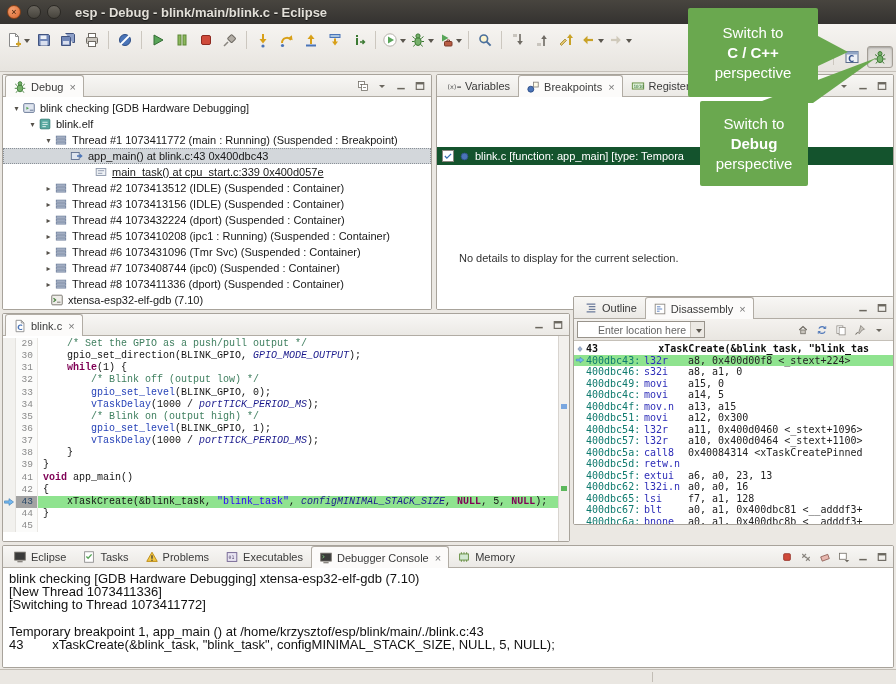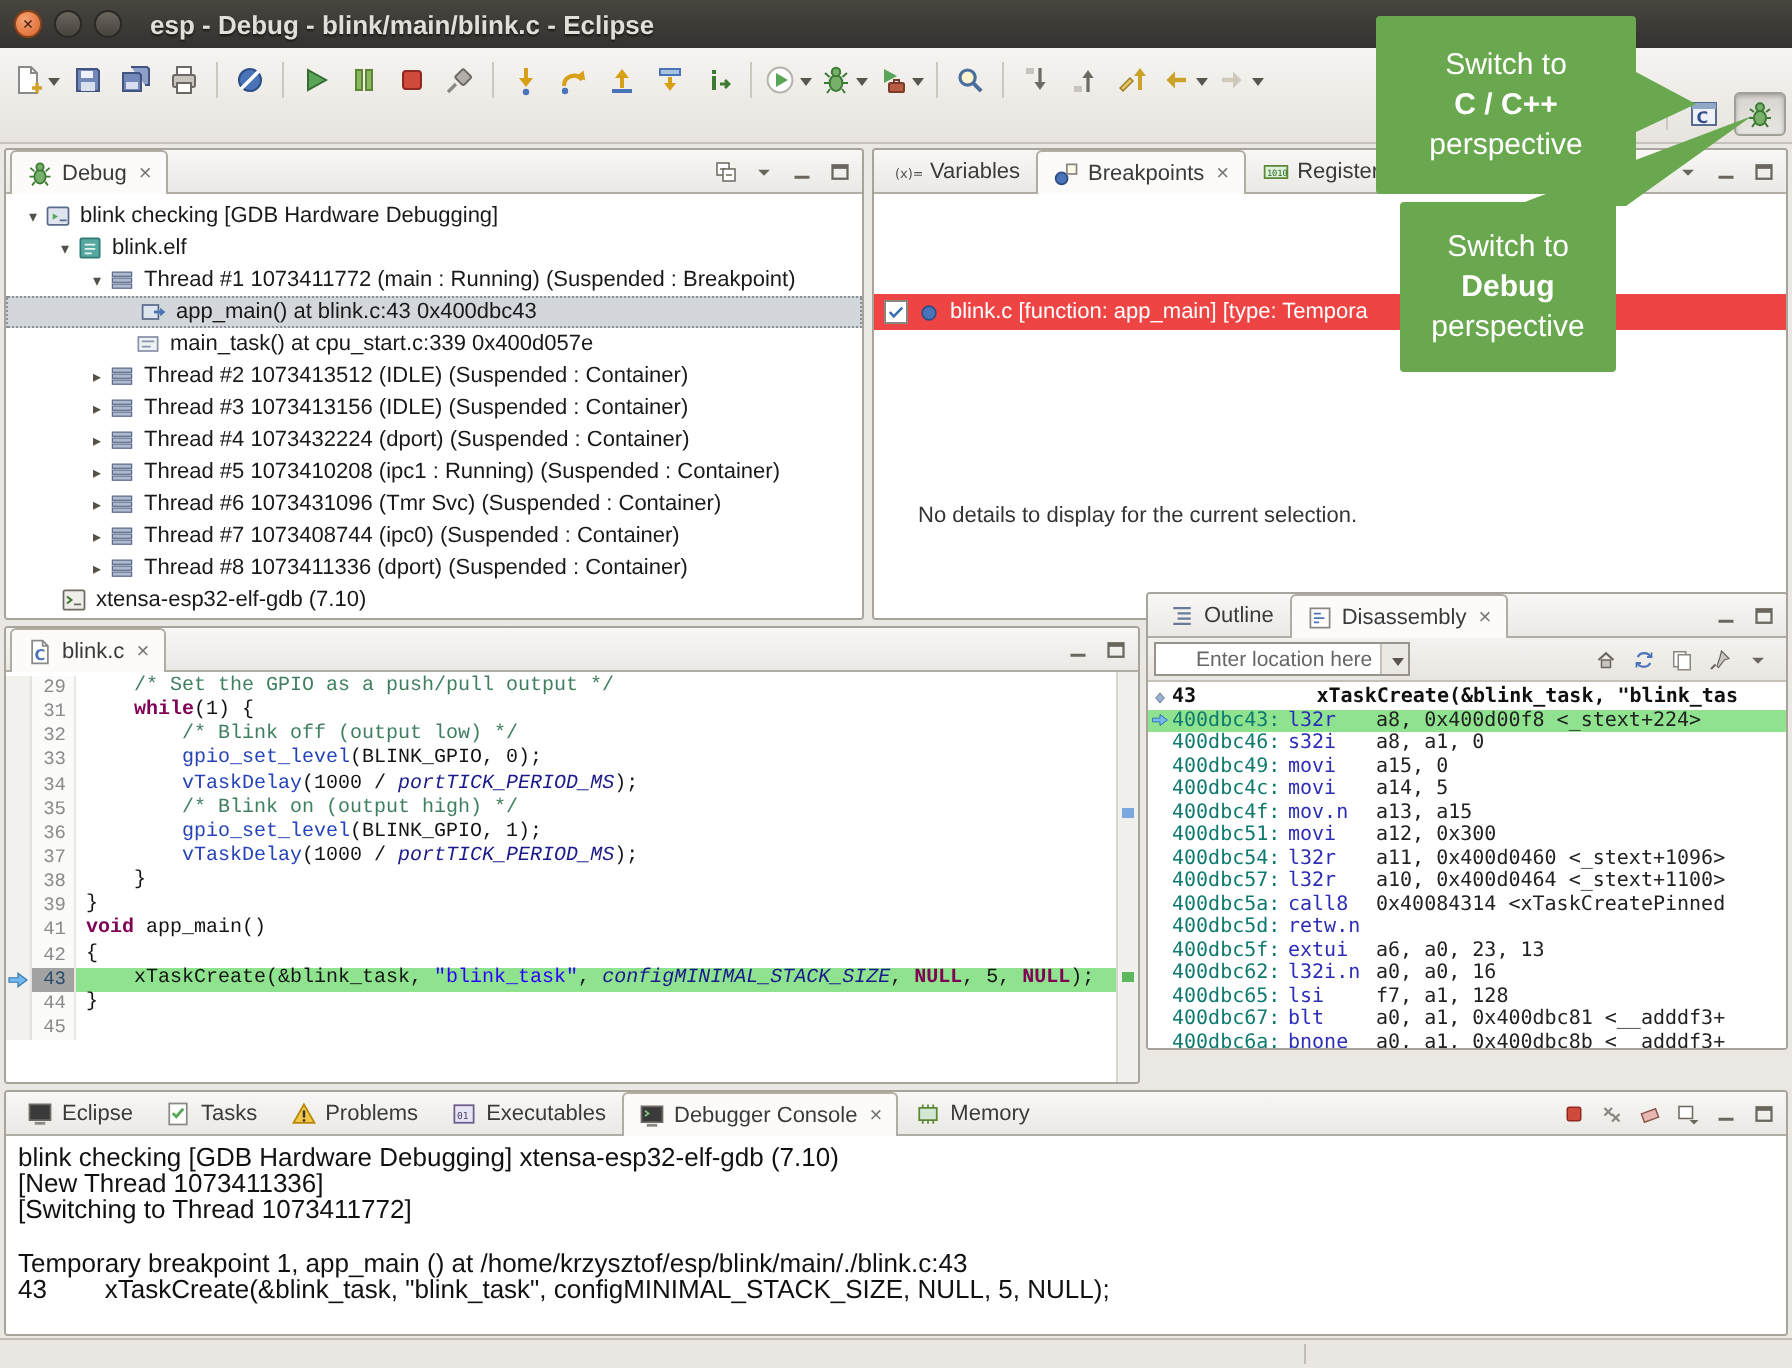--- a/index.html
+++ b/index.html
@@ -57,21 +57,21 @@
   
   .trow{display:flex;align-items:center;height:16px;font-size:11px;color:#191919;white-space:nowrap}
   .trow .icon{width:14px;height:14px;margin-right:4px}
   .expander{width:11px;font-size:8px;color:#55514a;text-align:center;flex:none}
   .trow.sel{background:#d3d7db;outline:1px dotted #8a9097;outline-offset:-1px}
   #debug-tree{padding-top:3px}
 
   
   #bp-list{padding-top:50px}
   .bprow{display:flex;align-items:center;height:18px;font-size:11px;gap:4px;padding-left:5px;color:#222}
-  .bprow.sel{background:#ef4444;color:#fff}
+  .bprow.sel{background:#14532d;color:#fff}
   .cb{width:12px;height:12px;background:#fff;border:1px solid #8a867e;display:inline-flex;flex:none}
   .cb svg{width:100%;height:100%}
   .bprow .icon{width:13px;height:13px}
   .bpdetail{position:absolute;left:22px;top:155px;font-size:11px;color:#333}
 
   
   #editor-body{position:absolute;left:0;right:0;top:22px;bottom:0;background:#fff}
   #code-area{position:absolute;left:0;top:2px;right:11px;bottom:0}
   .cl{display:flex;height:12.15px;line-height:12.15px;font-family:Liberation Mono, monospace;font-size:10px;white-space:pre}
   .cmark{width:13px;flex:none;background:#f2f1ee;border-right:1px solid #e4e2de;display:flex;align-items:center;justify-content:center}
@@ -460,21 +460,21 @@
           <span class="expander"></span>
           <span class="icon">
             <svg viewBox="0 0 16 16" xmlns="http://www.w3.org/2000/svg">
               <rect x="1.5" y="4" width="9" height="8" fill="#dfe5ef" stroke="#5a6c8c"></rect>
               <path d="M8 8h4.5" stroke="#4a74b8" stroke-width="1.6"></path>
               <path d="M11.5 5.5L14.5 8l-3 2.5z" fill="#4a74b8"></path>
             </svg>
           </span>
           <span>app_main() at blink.c:43 0x400dbc43</span>
         </div>
-        <div class="trow" style="padding-left: 53px;">
+        <div class="trow" style="padding-left: 80px; text-decoration: underline;">
           <span class="expander"></span>
           <span class="icon">
             <svg viewBox="0 0 16 16" xmlns="http://www.w3.org/2000/svg">
               <rect x="2.5" y="4" width="11" height="8" fill="#eef1f5" stroke="#8a94a8"></rect>
               <path d="M4.5 6.5h7M4.5 9.5h5" stroke="#8a94a8"></path>
             </svg>
           </span>
           <span>main_task() at cpu_start.c:339 0x400d057e</span>
         </div>
         <div class="trow" style="padding-left: 40px;">
@@ -547,21 +547,21 @@
           <span class="expander">▸</span>
           <span class="icon">
             <svg viewBox="0 0 16 16" xmlns="http://www.w3.org/2000/svg">
               <rect x="2.5" y="3.5" width="11" height="2.4" fill="#aeb9cc" stroke="#5a6c8c" stroke-width="0.7"></rect>
               <rect x="2.5" y="6.9" width="11" height="2.4" fill="#aeb9cc" stroke="#5a6c8c" stroke-width="0.7"></rect>
               <rect x="2.5" y="10.3" width="11" height="2.4" fill="#aeb9cc" stroke="#5a6c8c" stroke-width="0.7"></rect>
             </svg>
           </span>
           <span>Thread #8 1073411336 (dport) (Suspended : Container)</span>
         </div>
-        <div class="trow" style="padding-left: 16px;">
+        <div class="trow" style="padding-left: 36px;">
           <span class="expander"></span>
           <span class="icon">
             <svg viewBox="0 0 16 16" xmlns="http://www.w3.org/2000/svg">
               <rect x="2" y="2.5" width="12" height="11" rx="1" fill="#efede9" stroke="#6e6a63"></rect>
               <path d="M4 6l2.5 2L4 10" fill="none" stroke="#3c7a33" stroke-width="1.2"></path>
               <path d="M8 10.5h4" stroke="#6e6a63"></path>
             </svg>
           </span>
           <span>xtensa-esp32-elf-gdb (7.10)</span>
         </div>
@@ -697,20 +697,21 @@
                 <rect x="3" y="3.5" width="10" height="9" fill="none" stroke="#6b675f" stroke-width="1.5"></rect>
                 <rect x="3" y="3.5" width="10" height="2.4" fill="#6b675f"></rect>
               </svg>
             </span>
           </span>
         </div>
     </div>
     <div id="editor-body">
       <div id="code-area">
           <div class="cl"><span class="cmark"></span><span class="cnum">29</span><span class="ctext"><span class="sy-p">    </span><span class="sy-c">/* Set the GPIO as a push/pull output */</span></span></div>
+          <div class="cl"><span class="cmark"></span><span class="cnum">30</span><span class="ctext"><span class="sy-p">    gpio_set_direction(BLINK_GPIO, </span><span class="sy-m">GPIO_MODE_OUTPUT</span><span class="sy-p">);</span></span></div>
           <div class="cl"><span class="cmark"></span><span class="cnum">31</span><span class="ctext"><span class="sy-p">    </span><span class="sy-k">while</span><span class="sy-p">(1) {</span></span></div>
           <div class="cl"><span class="cmark"></span><span class="cnum">32</span><span class="ctext"><span class="sy-p">        </span><span class="sy-c">/* Blink off (output low) */</span></span></div>
           <div class="cl"><span class="cmark"></span><span class="cnum">33</span><span class="ctext"><span class="sy-p">        </span><span class="sy-f">gpio_set_level</span><span class="sy-p">(BLINK_GPIO, 0);</span></span></div>
           <div class="cl"><span class="cmark"></span><span class="cnum">34</span><span class="ctext"><span class="sy-p">        </span><span class="sy-f">vTaskDelay</span><span class="sy-p">(1000 / </span><span class="sy-m">portTICK_PERIOD_MS</span><span class="sy-p">);</span></span></div>
           <div class="cl"><span class="cmark"></span><span class="cnum">35</span><span class="ctext"><span class="sy-p">        </span><span class="sy-c">/* Blink on (output high) */</span></span></div>
           <div class="cl"><span class="cmark"></span><span class="cnum">36</span><span class="ctext"><span class="sy-p">        </span><span class="sy-f">gpio_set_level</span><span class="sy-p">(BLINK_GPIO, 1);</span></span></div>
           <div class="cl"><span class="cmark"></span><span class="cnum">37</span><span class="ctext"><span class="sy-p">        </span><span class="sy-f">vTaskDelay</span><span class="sy-p">(1000 / </span><span class="sy-m">portTICK_PERIOD_MS</span><span class="sy-p">);</span></span></div>
           <div class="cl"><span class="cmark"></span><span class="cnum">38</span><span class="ctext"><span class="sy-p">    }</span></span></div>
           <div class="cl"><span class="cmark"></span><span class="cnum">39</span><span class="ctext"><span class="sy-p">}</span></span></div>
           <div class="cl"><span class="cmark"></span><span class="cnum">41</span><span class="ctext"><span class="sy-k">void</span><span class="sy-p"> app_main()</span></span></div>

